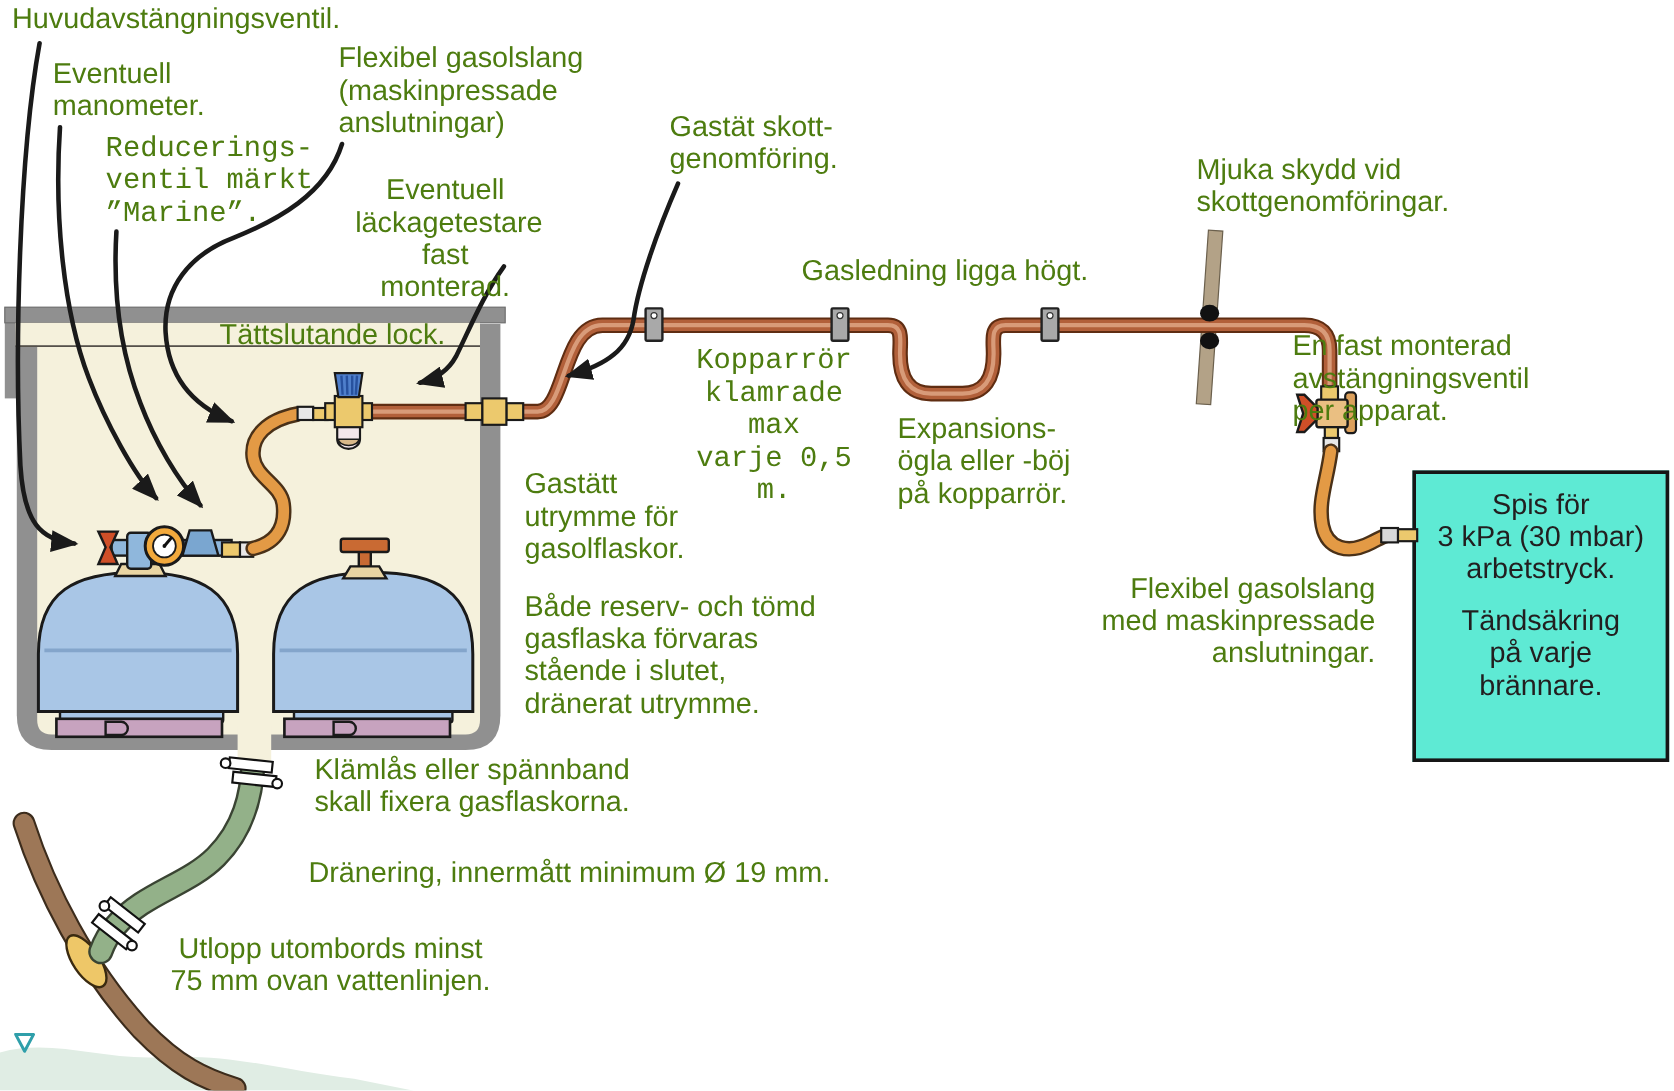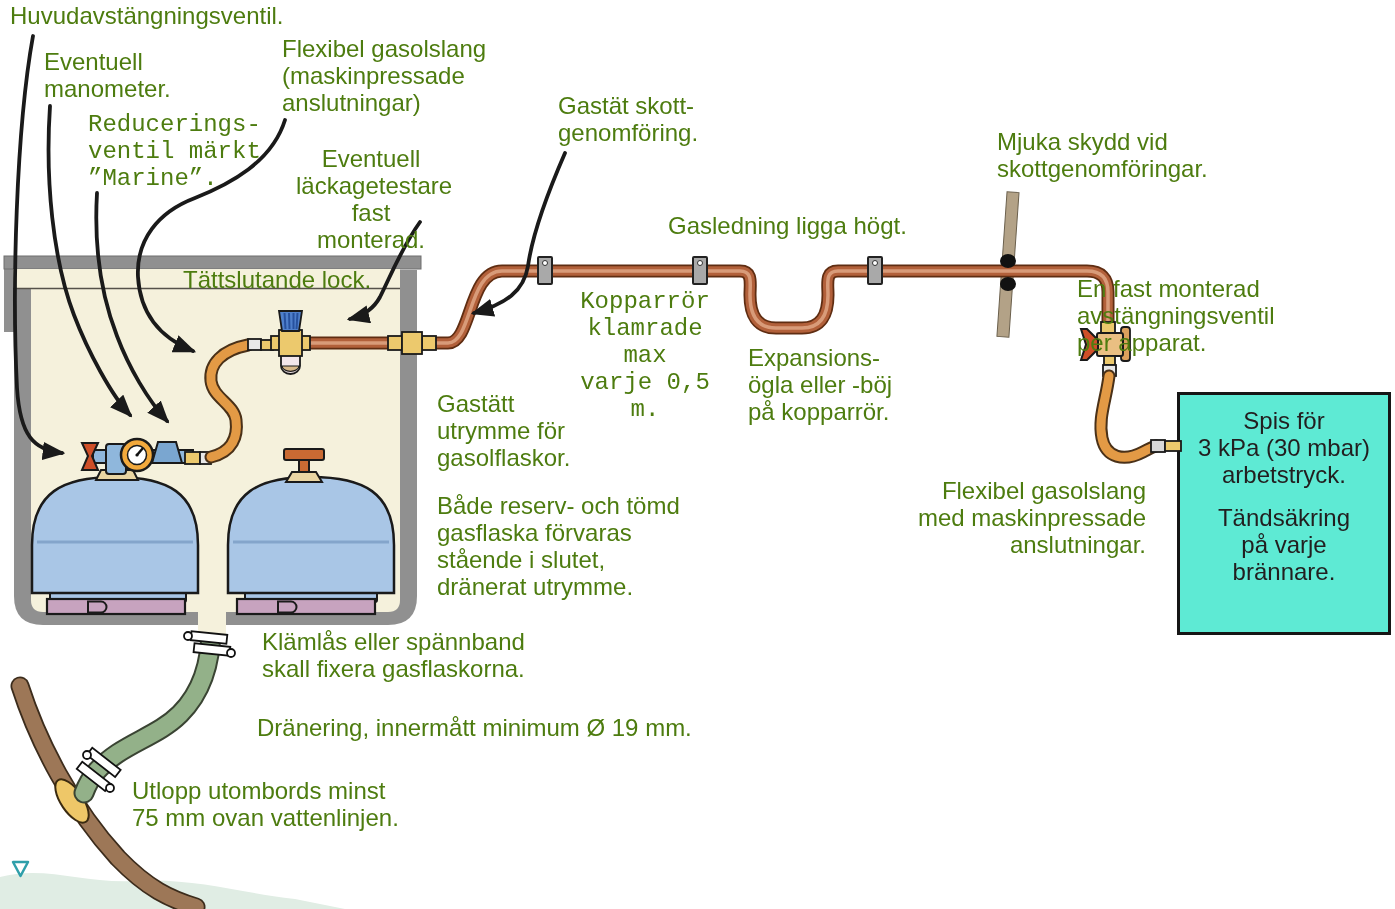--- a/index.html
+++ b/index.html
@@ -224,16 +224,16 @@
   <div class="lbl" style="left:437px;top:390px;">Gastätt
 utrymme för
 gasolflaskor.</div>
   <div class="lbl" style="left:262px;top:628px;">Klämlås eller spännband
 skall fixera gasflaskorna.</div>
   <div class="lbl" style="left:437px;top:492px;">Både reserv- och tömd
 gasflaska förvaras
 stående i slutet,
 dränerat utrymme.</div>
   <div class="lbl" style="left:214px;top:714px;margin-left:43px;">Dränering, innermått minimum Ø 19 mm.</div>
-  <div class="lbl" style="left:132px;top:777px;">Utlopp utombords minst
+  <div class="lbl" style="left:142px;top:777px;text-align:center;">Utlopp utombords minst
 75 mm ovan vattenlinjen.</div>
 
 </div>
 
 </body></html>

